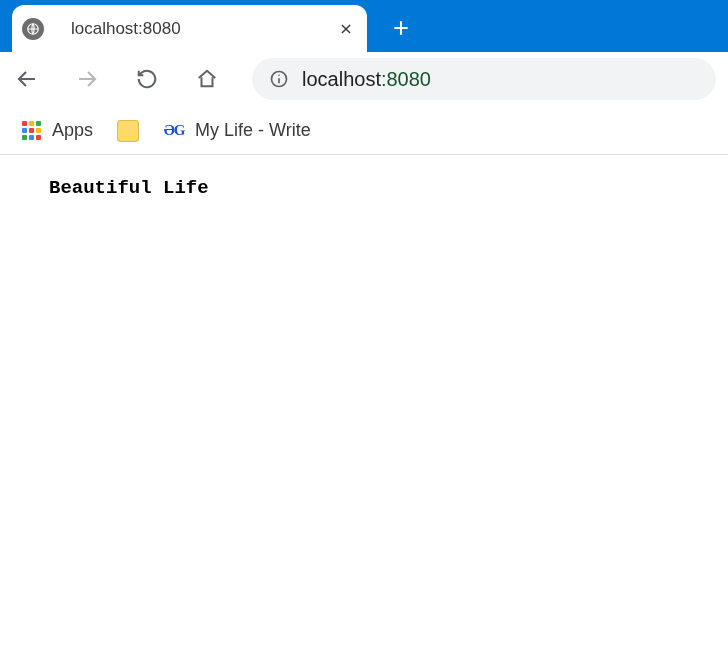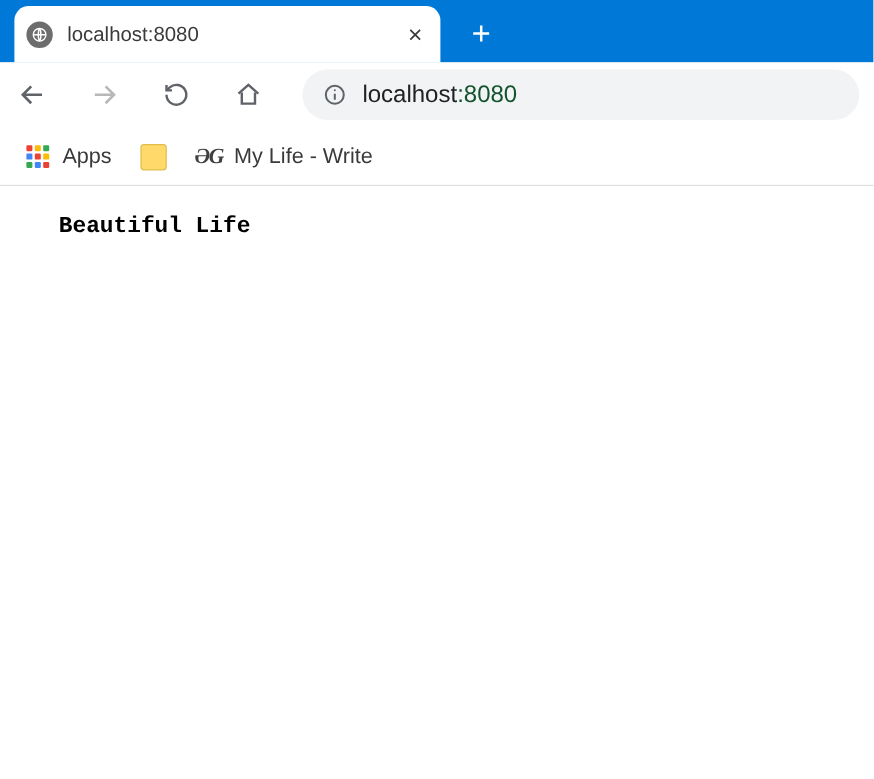--- a/index.html
+++ b/index.html
@@ -19,21 +19,21 @@
   .tab {
     background: #ffffff;
     border-radius: 12px 12px 0 0;
     height: 47px;
     margin-top: 5px;
     width: 355px;
     margin-left: 12px;
     display: flex;
     align-items: center;
     padding: 0 10px;
-    gap: 12px;
+    gap: 27px;
     color: #3a3a3a;
   }
   .tab-favicon {
     width: 22px; height: 22px;
     border-radius: 50%;
     background: #6d6d6d;
     display: flex; align-items: center; justify-content: center;
   }
   .tab-favicon svg { width: 14px; height: 14px; }
   .tab-title {
@@ -138,26 +138,25 @@
   .apps-icon span:nth-child(3){background:#34a853;}
   .apps-icon span:nth-child(4){background:#4285f4;}
   .apps-icon span:nth-child(5){background:#ea4335;}
   .apps-icon span:nth-child(6){background:#fbbc05;}
   .apps-icon span:nth-child(7){background:#34a853;}
   .apps-icon span:nth-child(8){background:#4285f4;}
   .apps-icon span:nth-child(9){background:#ea4335;}
   .raise-ico { background:#3a3a3a; color:#fff; font-size:12px; }
   .folder-ico { background:#ffd96a; border:1px solid #e0bd47; }
   .gfg-ico {
-    color:#404040;
+    color:#1d4ed8;
     font-family: 'Times New Roman', serif;
     font-weight:700;
-    font-size:18px;
+    font-size:15px;
     letter-spacing: -1px;
-    font-style: italic;
   }
   .page-content {
     padding: 22px 12px;
     font-family: "Courier New", monospace;
     font-weight: bold;
     font-size: 19px;
     color: #000000;
     margin-left: 37px;
   }
 </style>

